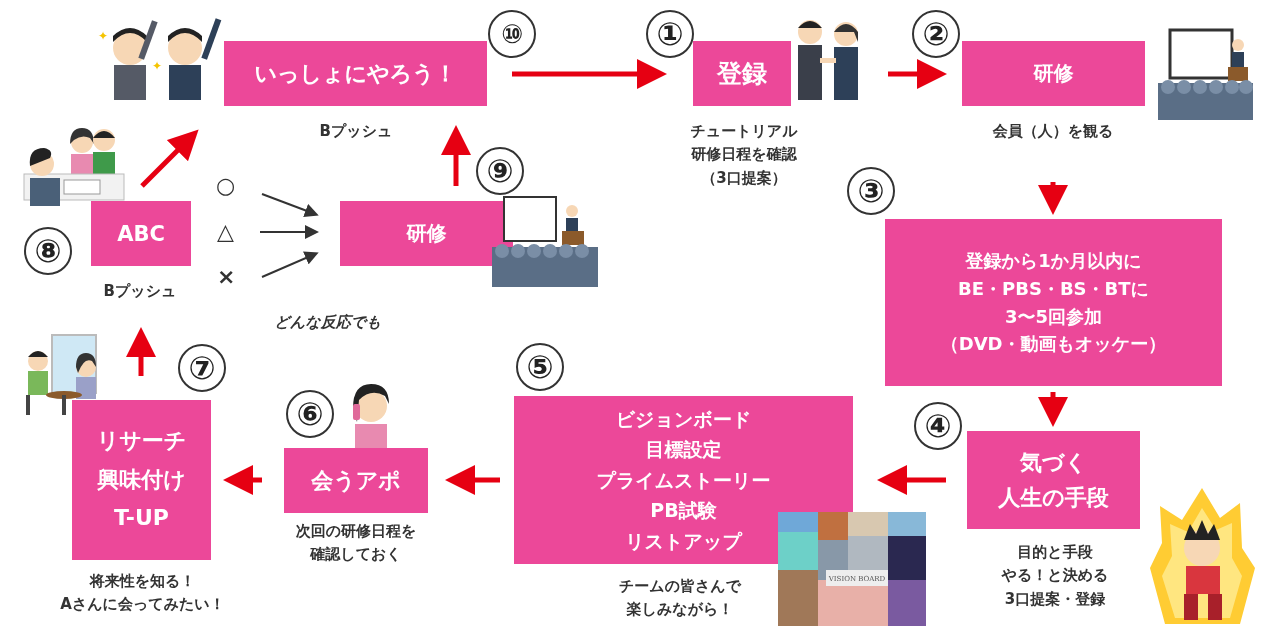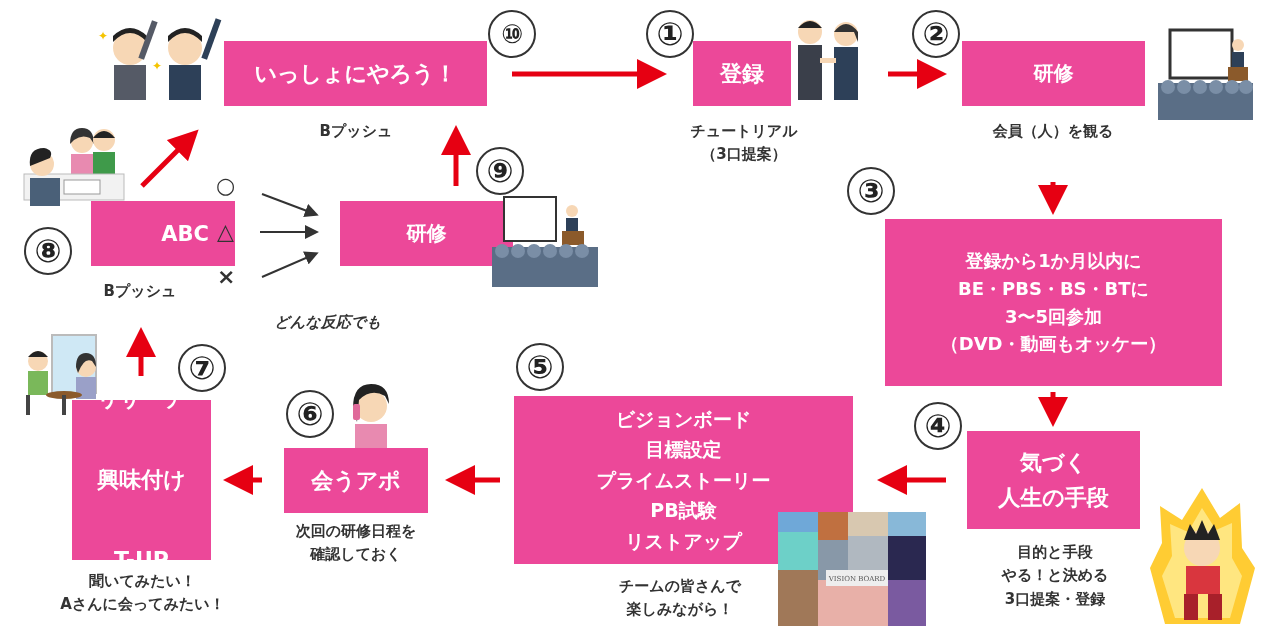--- a/index.html
+++ b/index.html
@@ -56,25 +56,26 @@
       <path d="M78,32 Q95,14 112,32 L112,26 Q95,10 78,26z" fill="#222"></path>
     <rect x="79" y="55" width="32" height="35" fill="#2d4058"></rect>
     <rect x="55" y="10" width="6" height="40" fill="#555a66" transform="rotate(20 58 30)"></rect>
     <rect x="118" y="8" width="6" height="42" fill="#2d4058" transform="rotate(20 121 30)"></rect>
     <text x="8" y="30" fill="#f5c400" font-size="12">✦</text>
       <text x="62" y="60" fill="#f5c400" font-size="12">✦</text>
   </svg>
 </div>
 
 <div class="num" style="left:646px;top:10px;">①</div>
-<div class="box" style="left:693px;top:41px;width:98px;height:65px;font-size:22px;">
+<div class="box" style="left:693px;top:41px;width:98px;height:65px;font-size:25px;">
   <span>登録</span>
 </div>
 <div class="cap" style="left:660px;top:120px;width:168px;">
   <span>チュートリアル</span>
+  <span>研修日程を確認</span>
   <span>（3口提案）</span>
 </div>
 <div class="illus" style="left:790px;top:12px;width:76px;height:88px;">
   <svg width="76" height="88" viewBox="0 0 76 88">
     <circle cx="20" cy="20" r="12" fill="#f7d7b5"></circle>
       <path d="M8,16 Q20,2 32,16z" fill="#222"></path>
     <rect x="8" y="33" width="24" height="55" fill="#3a3f4a"></rect>
     <circle cx="56" cy="22" r="12" fill="#f7d7b5"></circle>
       <path d="M44,20 Q56,4 68,20 L68,30 L64,20z" fill="#333"></path>
     <rect x="44" y="35" width="24" height="53" fill="#2d4058"></rect>
@@ -178,46 +179,46 @@
 <div class="illus" style="left:345px;top:378px;width:50px;height:70px;">
   <svg width="50" height="70" viewBox="0 0 50 70">
     <circle cx="26" cy="28" r="16" fill="#f7d7b5"></circle>
       <path d="M8,30 Q8,6 26,6 Q44,6 44,26 L40,18 Q26,10 14,22 L12,44z" fill="#222"></path>
     <rect x="10" y="46" width="32" height="24" fill="#e88ab0"></rect>
     <rect x="8" y="26" width="7" height="16" rx="2" fill="#e06a9a"></rect>
   </svg>
 </div>
 
 <div class="num" style="left:178px;top:344px;">⑦</div>
-<div class="box" style="left:72px;top:400px;width:139px;height:160px;font-size:22px;line-height:1.75;gap:42px;">
+<div class="box" style="left:72px;top:400px;width:139px;height:160px;font-size:22px;line-height:1.75;">
   <span>リサーチ</span>
   <span>興味付け</span>
   <span>T-UP</span>
 </div>
 <div class="cap" style="left:40px;top:570px;width:205px;">
-  <span>聞いてみたい！</span>
+  <span>将来性を知る！</span>
   <span>Aさんに会ってみたい！</span>
 </div>
 <div class="illus" style="left:18px;top:333px;width:88px;height:85px;">
   <svg width="88" height="85" viewBox="0 0 88 85">
     <rect x="34" y="2" width="44" height="58" fill="#cfe8f5" stroke="#bbb" stroke-width="2"></rect>
     <circle cx="20" cy="28" r="10" fill="#f7d7b5"></circle>
       <path d="M10,24 Q20,12 30,24z" fill="#222"></path>
     <rect x="10" y="38" width="20" height="24" fill="#7ab85a"></rect>
     <circle cx="68" cy="34" r="10" fill="#f7d7b5"></circle>
       <path d="M58,34 Q58,20 68,20 Q78,20 78,34 L74,28 Q66,24 60,40z" fill="#333"></path>
     <rect x="58" y="44" width="20" height="22" fill="#9aa0c8"></rect>
     <ellipse cx="46" cy="62" rx="18" ry="4" fill="#8b5a2b"></ellipse>
       <rect x="44" y="62" width="4" height="20" fill="#444"></rect>
     <rect x="8" y="62" width="4" height="20" fill="#444"></rect>
   </svg>
 </div>
 
 <div class="num" style="left:24px;top:227px;">⑧</div>
-<div class="box" style="left:91px;top:201px;width:100px;height:65px;font-size:21px;padding-left:44px;">
+<div class="box" style="left:91px;top:201px;width:100px;height:65px;font-size:21px;">
   <span>ABC</span>
 </div>
 <div class="cap" style="left:80px;top:280px;width:120px;">
   <span>Bプッシュ</span>
 </div>
 <div class="illus" style="left:20px;top:122px;width:105px;height:88px;">
   <svg width="105" height="88" viewBox="0 0 105 88">
     <circle cx="62" cy="20" r="11" fill="#f7d7b5"></circle>
       <path d="M50,22 Q50,6 62,6 Q74,6 74,22 L70,16 Q62,12 54,18z" fill="#333"></path>
     <rect x="51" y="32" width="22" height="22" fill="#e88ab0"></rect>

